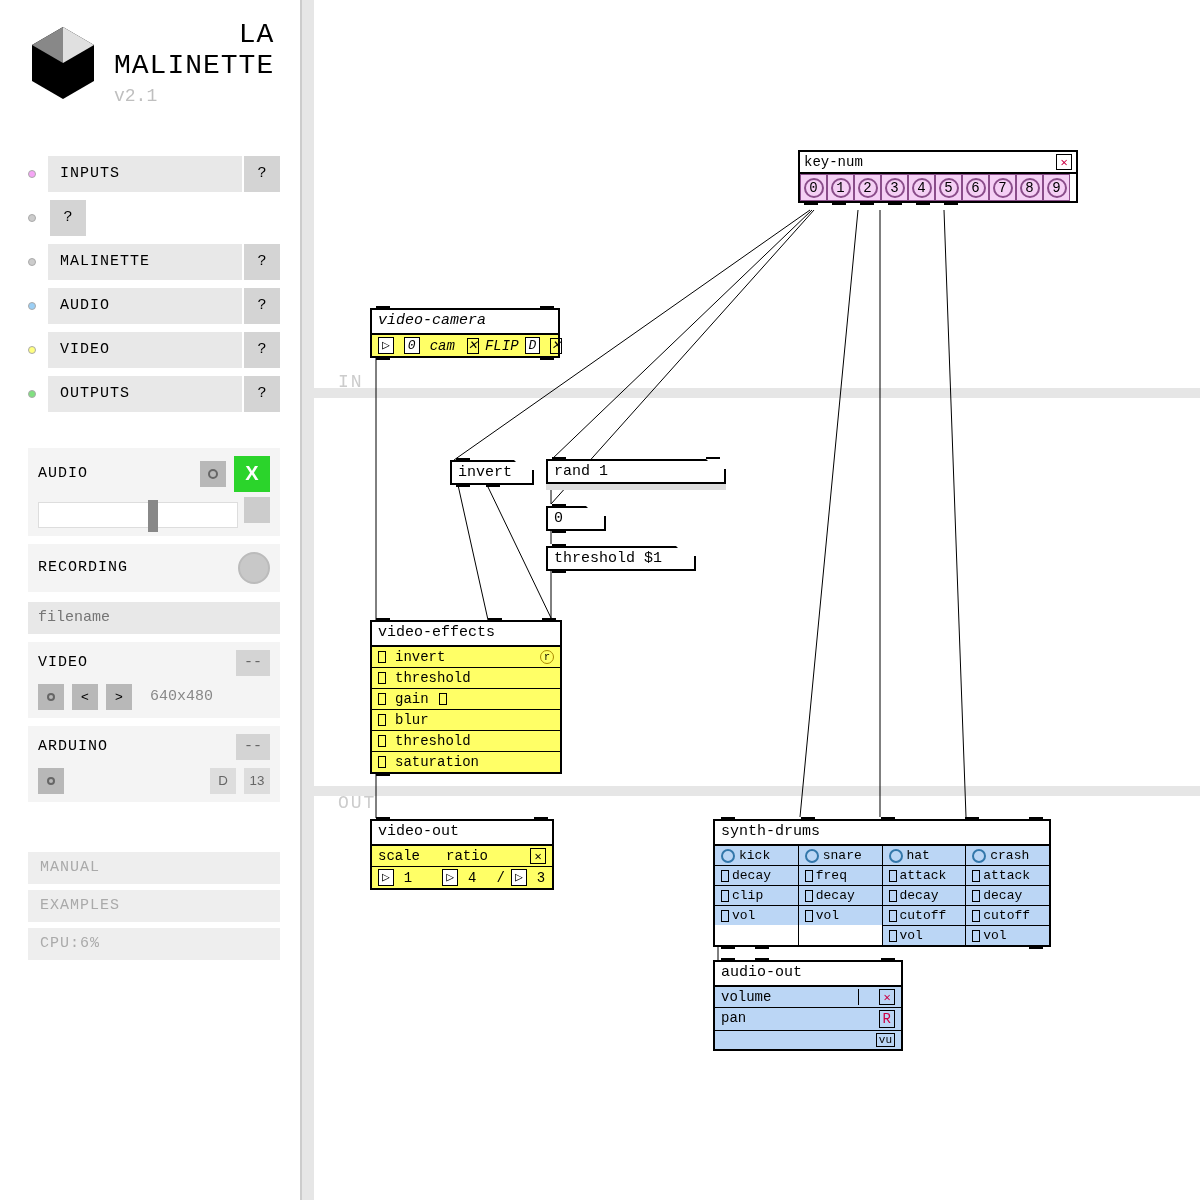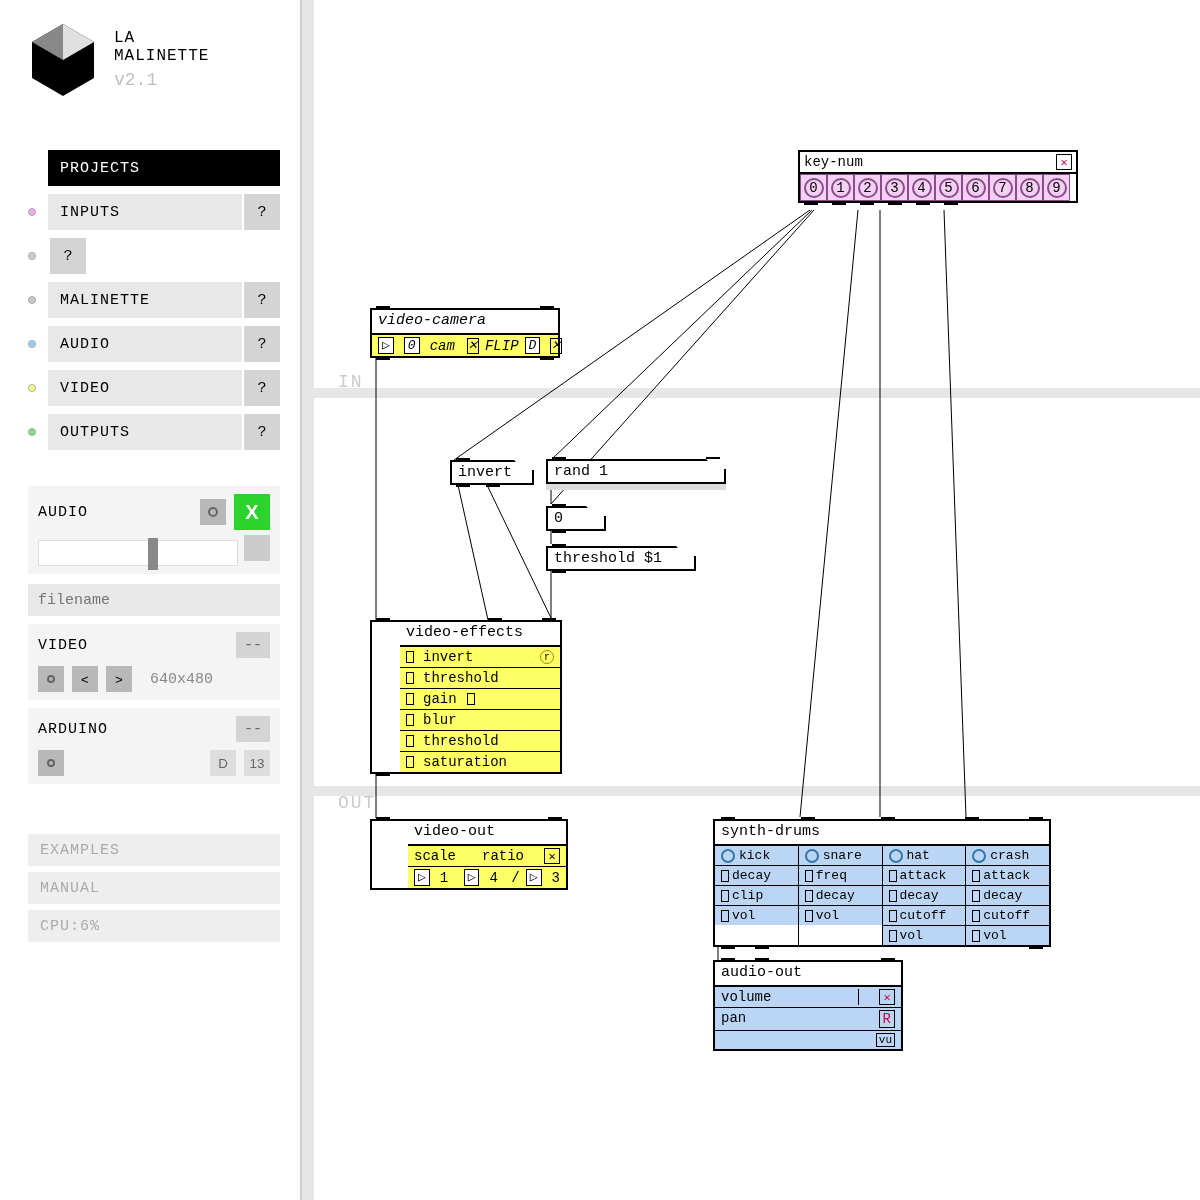--- a/index.html
+++ b/index.html
@@ -28,21 +28,21 @@
     border-left: 2px solid #ccc;
   }
   .canvas {
     position: absolute;
     left: 314px; top: 0;
     width: 886px; height: 1200px;
     background: #fff;
   }
   
   .logo-row { display: flex; align-items: center; gap: 16px; margin-bottom: 50px; }
-  .logo-title { font-size: 16px; letter-spacing: 1px; line-height: 1.1; }
+  .logo-title { font-size: 28px; letter-spacing: 1px; line-height: 1.1; text-align: right; }
   .logo-ver { color: #bfbfbf; font-size: 18px; margin-top: 4px; }
   
   .menu-item {
     display: flex; align-items: center;
     height: 36px; margin-bottom: 8px;
   }
   .menu-dot {
     width: 8px; height: 8px; border-radius: 50%;
     margin-right: 12px; border: 1px solid #aaa;
     flex: 0 0 8px;
@@ -213,24 +213,20 @@
       <polygon points="35,4 4,22 35,40" fill="#888"></polygon>
     </svg>
     <div>
       <div class="logo-title">LA</div>
       <div class="logo-title">MALINETTE</div>
       <div class="logo-ver">v2.1</div>
     </div>
   </div>
 
   <div class="menu-item">
-    <span style="width:20px"></span>
-    <button class="menu-btn black">PROJECTS</button>
-  </div>
-  <div class="menu-item">
     <span class="menu-dot" style="background:#f5a5f5"></span>
     <button class="menu-btn">INPUTS</button>
     <button class="menu-help">?</button>
   </div>
   <div class="menu-item">
     <span class="menu-dot" style="background:#ccc"></span>
     <button class="menu-help">?</button>
   </div>
   <div class="menu-item">
     <span class="menu-dot" style="background:#ccc"></span>
@@ -264,20 +260,26 @@
       <button class="sq-btn green">X</button>
     </div>
     <div style="display:flex;gap:6px;align-items:center">
       <div class="slider-track" style="flex:1">
         <div class="slider-thumb"></div>
       </div>
       <button class="sq-btn" style="background:#ccc"></button>
     </div>
   </div>
 
+  <div class="panel">
+    <div class="panel-row">
+      <span class="panel-title">RECORDING</span>
+      <button class="rec-btn"></button>
+    </div>
+  </div>
   <input class="filename" placeholder="filename" style="">
 
   <div style="height:8px"></div>
 
   <div class="panel">
     <div class="panel-row">
       <span class="panel-title">VIDEO</span>
       <button class="dashbtn">--</button>
     </div>
     <div class="panel-row" style="margin-top:8px">
@@ -299,22 +301,22 @@
       <button class="sq-btn">
           <span style="width:8px;height:8px;border:2px solid #666;border-radius:50%;display:block"></span>
         </button>
       <span style="flex:1"></span>
       <button class="sq-btn" style="background:#ddd;color:#666">D</button>
       <button class="sq-btn" style="background:#ddd;color:#666">13</button>
     </div>
   </div>
 
   <div class="bottom-links">
+    <button class="bottom-link">MANUAL</button>
     <button class="bottom-link">EXAMPLES</button>
-    <button class="bottom-link">MANUAL</button>
     <button class="bottom-link">CPU:6%</button>
   </div>
 </div>
 
 <div class="divider"></div>
 
 <div class="canvas">
 
   <div class="band-label" style="top:372px">IN</div>
   <div class="hband" style="top:388px"></div>
@@ -416,21 +418,21 @@
   <div class="msgbox" style="left:232px; top:506px; width:60px;">
     <span>0</span>
     <span class="inlet" style="left:4px"></span><span class="outlet" style="left:4px"></span>
   </div>
 
   <div class="msgbox" style="left:232px; top:546px; width:150px;">
     <span>threshold $1</span>
     <span class="inlet" style="left:4px"></span><span class="outlet" style="left:4px"></span>
   </div>
 
-  <div class="node" style="left:56px; top:620px; width:192px;padding-left:28px;">
+  <div class="node" style="left:56px; top:620px; width:192px;">
     <div class="node-title">video-effects</div>
     <div id="veff-rows">
         <div class="yellow-row">
           <span class="mini-bar"></span>
           <span>invert</span>
           <span style="flex:1"></span>
           <span style="border:1px solid #a80;border-radius:50%;width:14px;height:14px;display:inline-flex;align-items:center;justify-content:center;font-size:10px">r</span>
         </div>
         <div class="yellow-row">
           <span class="mini-bar"></span>
@@ -453,21 +455,21 @@
           <span class="mini-bar"></span>
           <span>saturation</span>
         </div>
       </div>
     <span class="inlet" style="left:4px"></span>
       <span class="inlet" style="left:116px"></span>
       <span class="inlet" style="right:4px"></span>
     <span class="outlet" style="left:4px"></span>
   </div>
 
-  <div class="node" style="left:56px; top:819px; width:198px;padding-left:36px;">
+  <div class="node" style="left:56px; top:819px; width:184px;">
     <div class="node-title">video-out</div>
     <div class="yellow-row">
       <span>scale</span>
       <span style="width:14px"></span>
       <span>ratio</span>
       <span style="flex:1"></span>
       <span class="closex">✕</span>
     </div>
     <div class="yellow-row">
       <span class="tinybox">▷</span>

